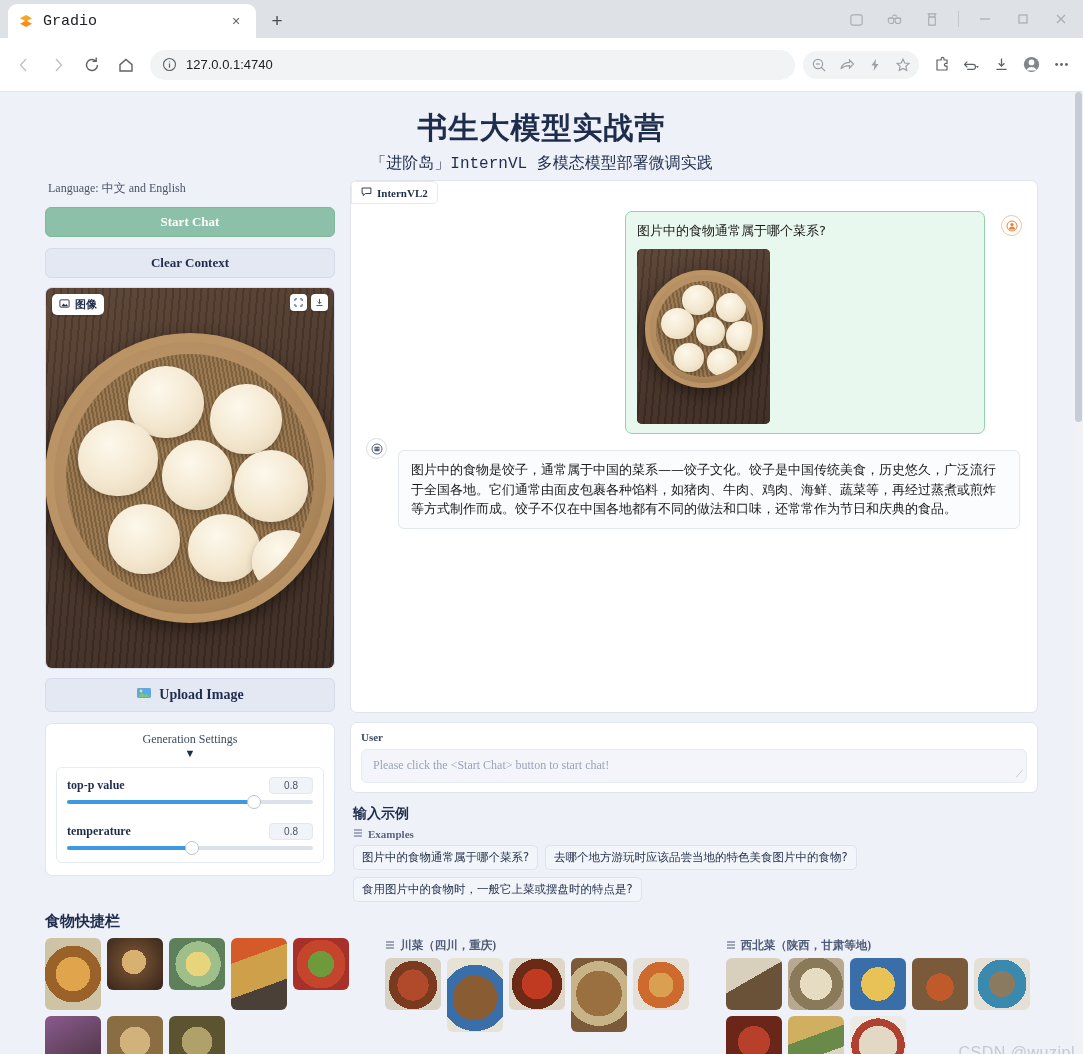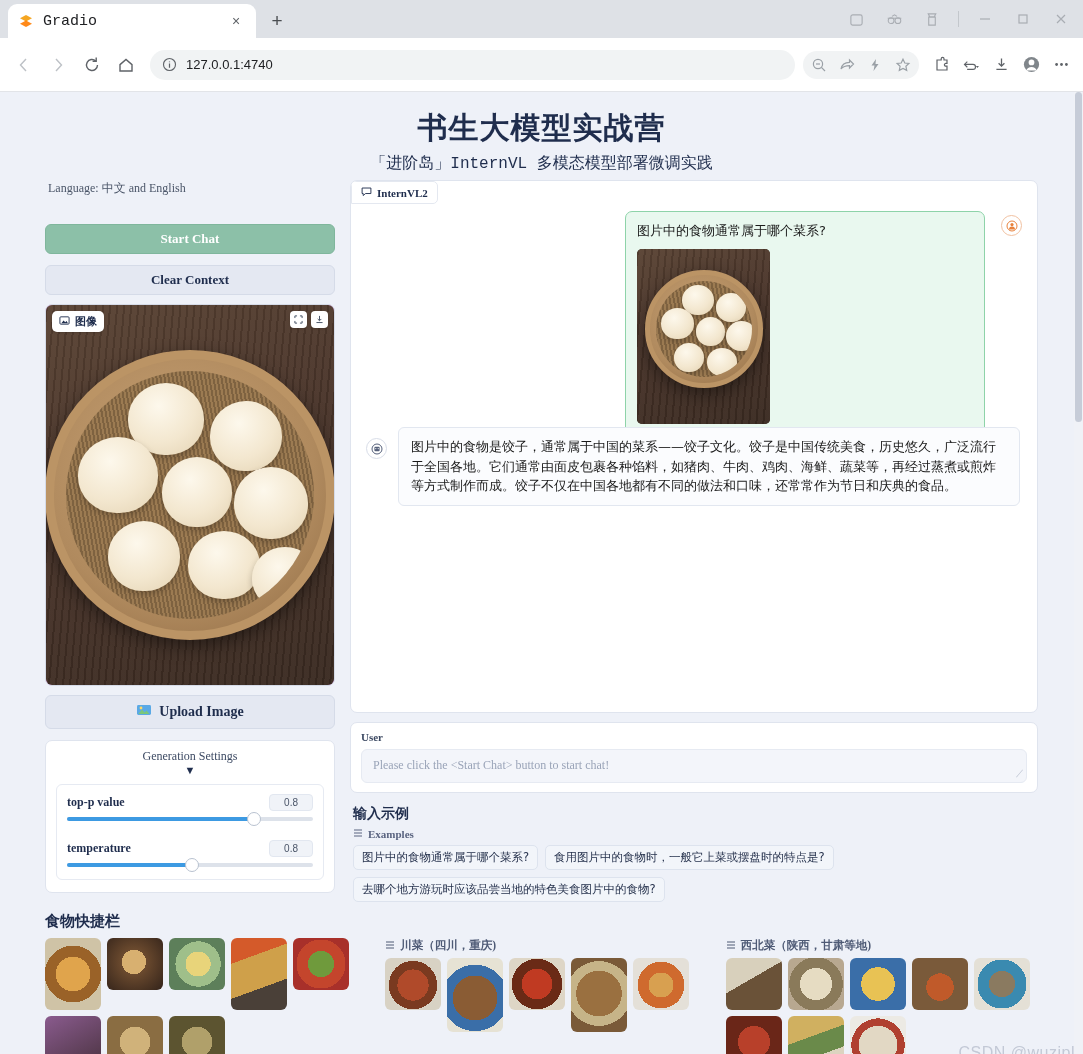--- a/index.html
+++ b/index.html
@@ -89,21 +89,21 @@
   .app-subtitle {
     font-size: 16px; color: #1f2d4d; margin-top: 4px;
     font-family: "Liberation Mono", monospace;
   }
 
   .layout { display: flex; padding: 0 45px; gap: 15px; align-items: flex-start; }
   .col-left { width: 290px; flex: 0 0 290px; }
   .col-right { flex: 1; }
 
   .lang-line {
-    font-size: 12px; color: #4a5568; margin-bottom: 27px; padding-left: 3px;
+    font-size: 12px; color: #4a5568; margin-bottom: 10px; padding-left: 3px;
   }
 
   .btn-primary {
     width: 100%; height: 30px; background: #8cc0a8;
     border: 1px solid #7fb69c; border-radius: 6px;
     color: #fff; font-size: 13px; font-weight: bold;
     display: flex; align-items: center; justify-content: center;
     margin-bottom: 11px;
   }
   .btn-secondary {
@@ -235,21 +235,21 @@
     background: #fff; display: flex; align-items: center; justify-content: center;
     font-size: 11px;
   }
   .avatar-user {
     right: 15px; top: 34px; border: 1px solid #f0c0a0; color: #e8823c;
   }
   .avatar-bot {
     left: 15px; top: 257px; border: 1px solid #d8dde8; color: #55607a;
   }
   .msg-bot {
-    position: absolute; left: 47px; top: 246px; right: 17px;
+    position: absolute; left: 47px; top: 269px; right: 17px;
     background: #fbfcfe; border: 1px solid #e2e7f0; border-radius: 6px;
     padding: 9px 12px;
   }
 
   .input-card {
     background: #fff; border: 1px solid #dfe4ee; border-radius: 7px;
     padding: 8px 10px 9px; margin-top: 9px;
   }
   .input-label {
     font-size: 11px; font-weight: bold; color: #3d4a63; margin-bottom: 6px;
@@ -616,22 +616,22 @@
       <div class="examples-label">
         <span>
           <svg width="10" height="10" viewBox="0 0 10 10">
               <path d="M1 2h8M1 5h8M1 8h8" stroke="#5a6480" stroke-width="1"></path>
             </svg>
         </span>
         <span>Examples</span>
       </div>
       <div class="chips">
         <span class="chip">图片中的食物通常属于哪个菜系?</span>
+        <span class="chip">去哪个地方游玩时应该品尝当地的特色美食图片中的食物?</span>
         <span class="chip">食用图片中的食物时，一般它上菜或摆盘时的特点是?</span>
-        <span class="chip">去哪个地方游玩时应该品尝当地的特色美食图片中的食物?</span>
       </div>
     </div>
   </div>
 
   <div class="food-section">
     <div class="food-title">食物快捷栏</div>
     <div class="galleries">
 
       <div class="gallery">
         <div class="thumbs">

